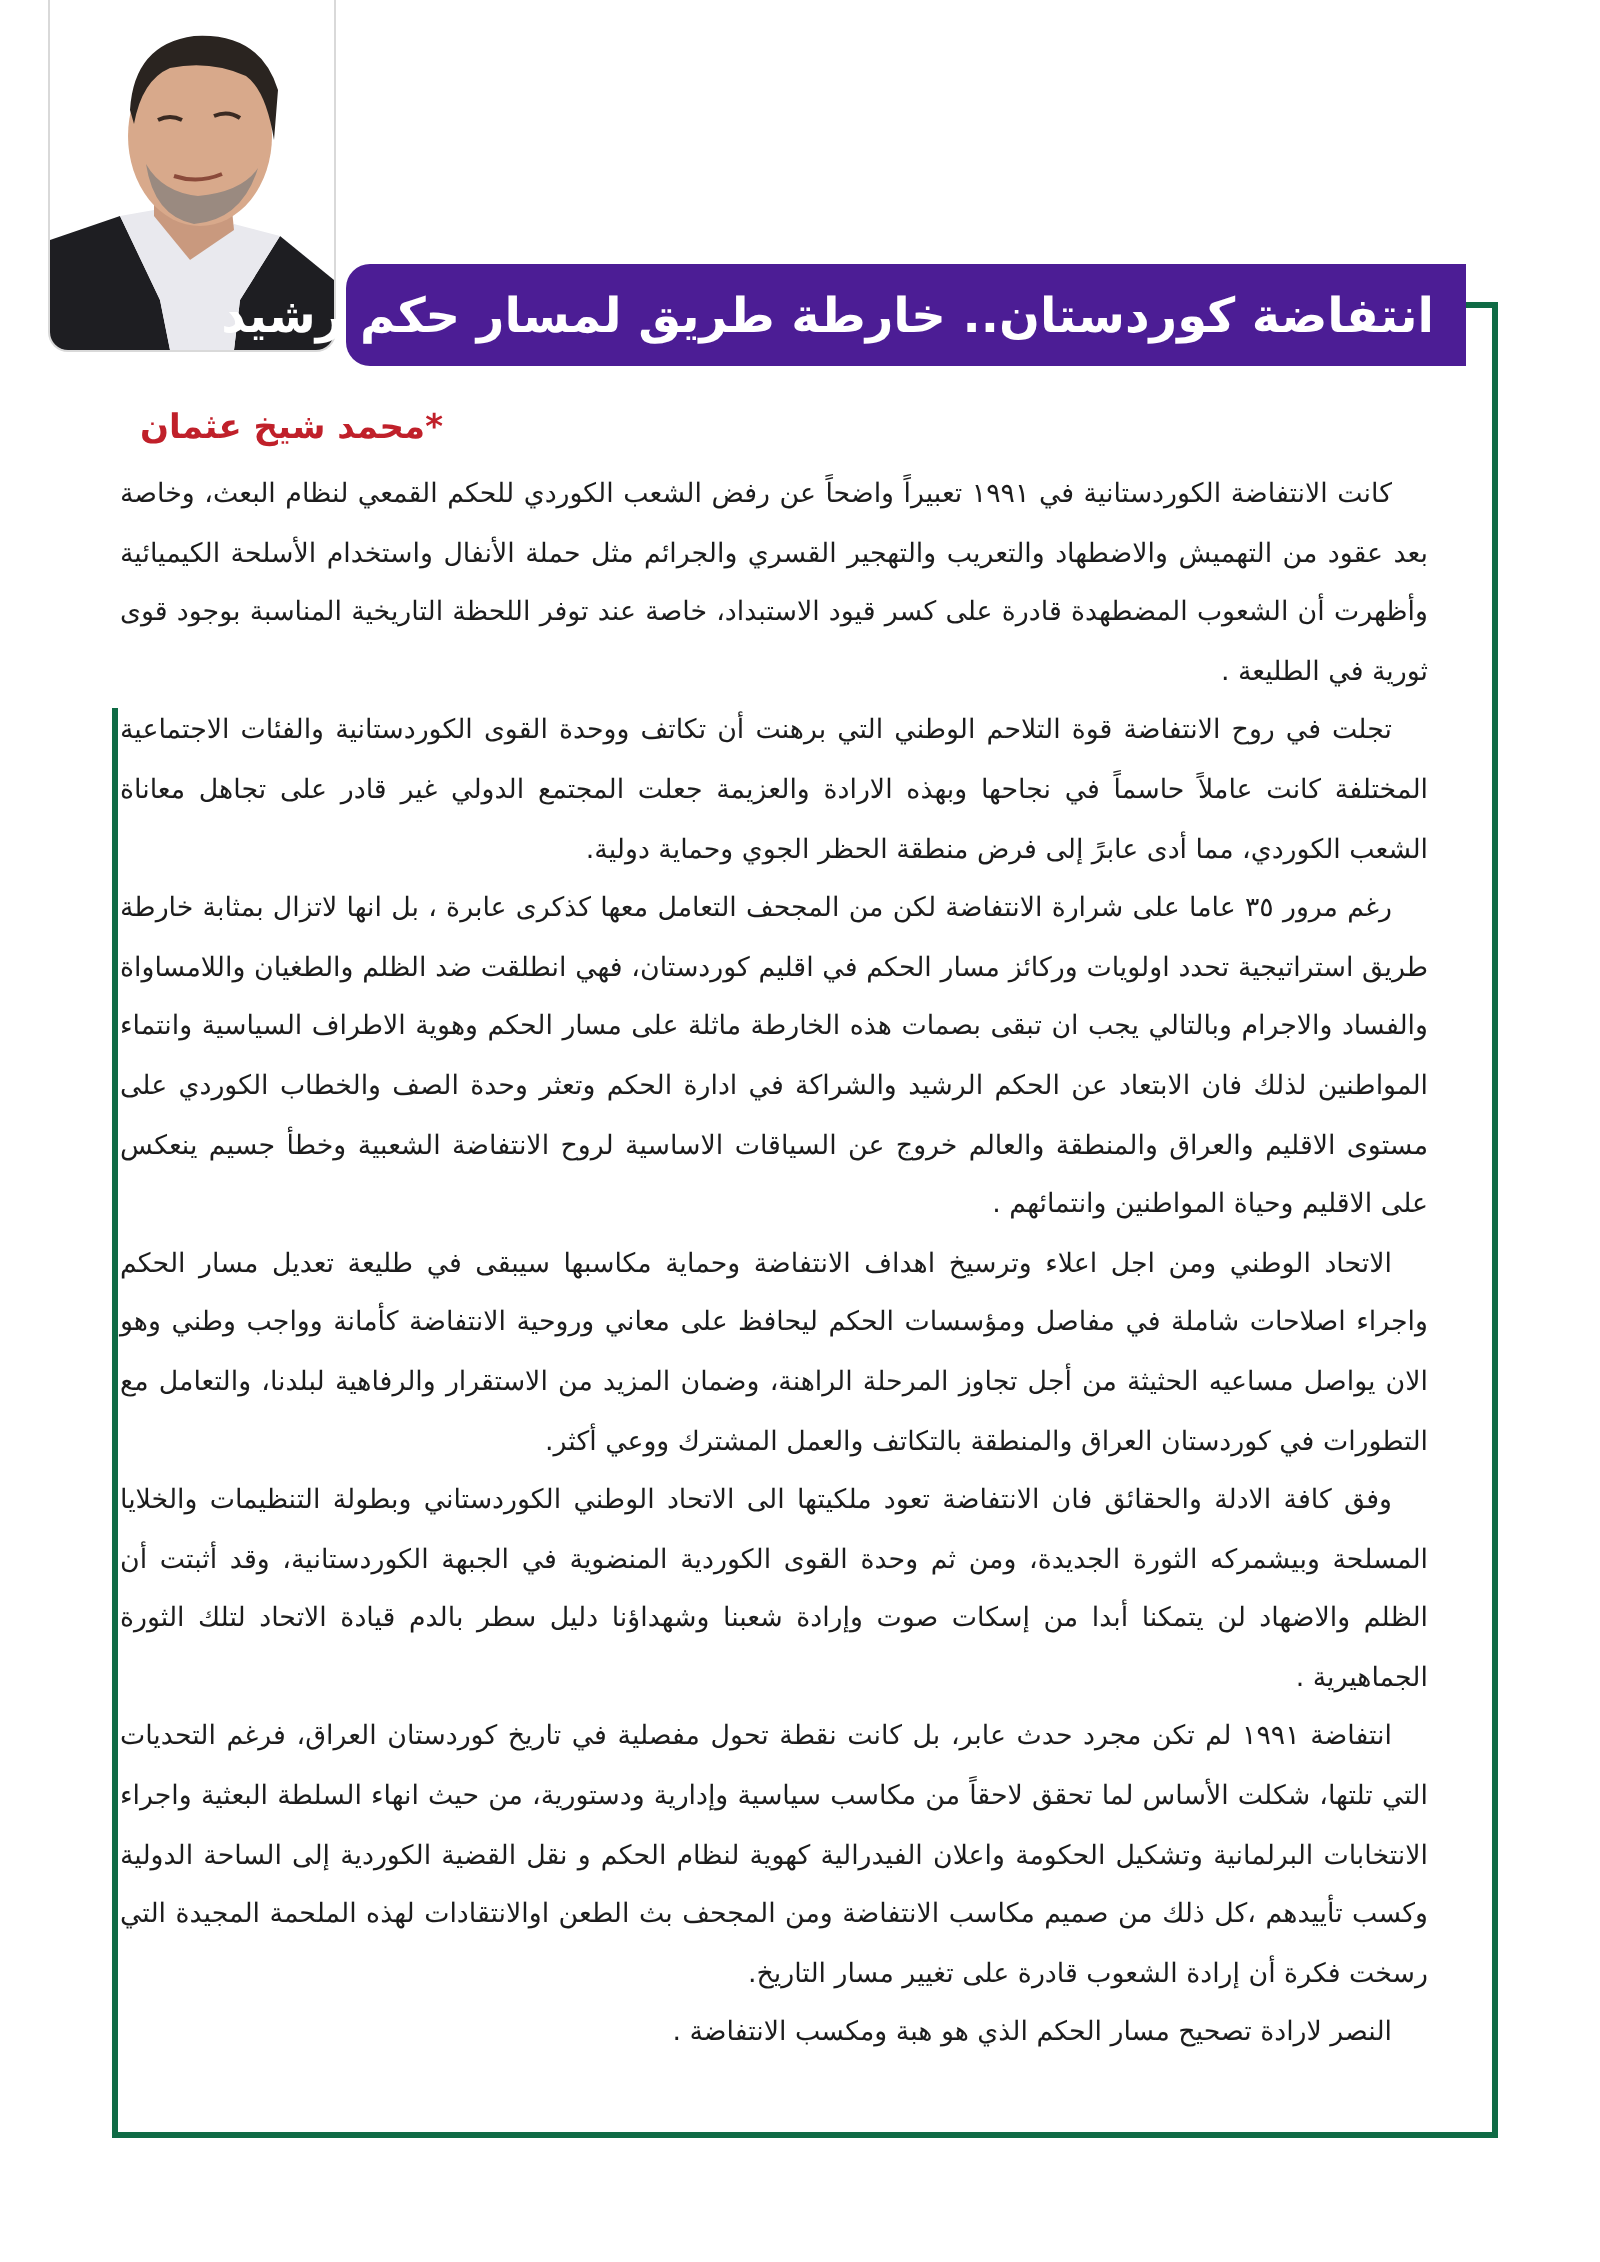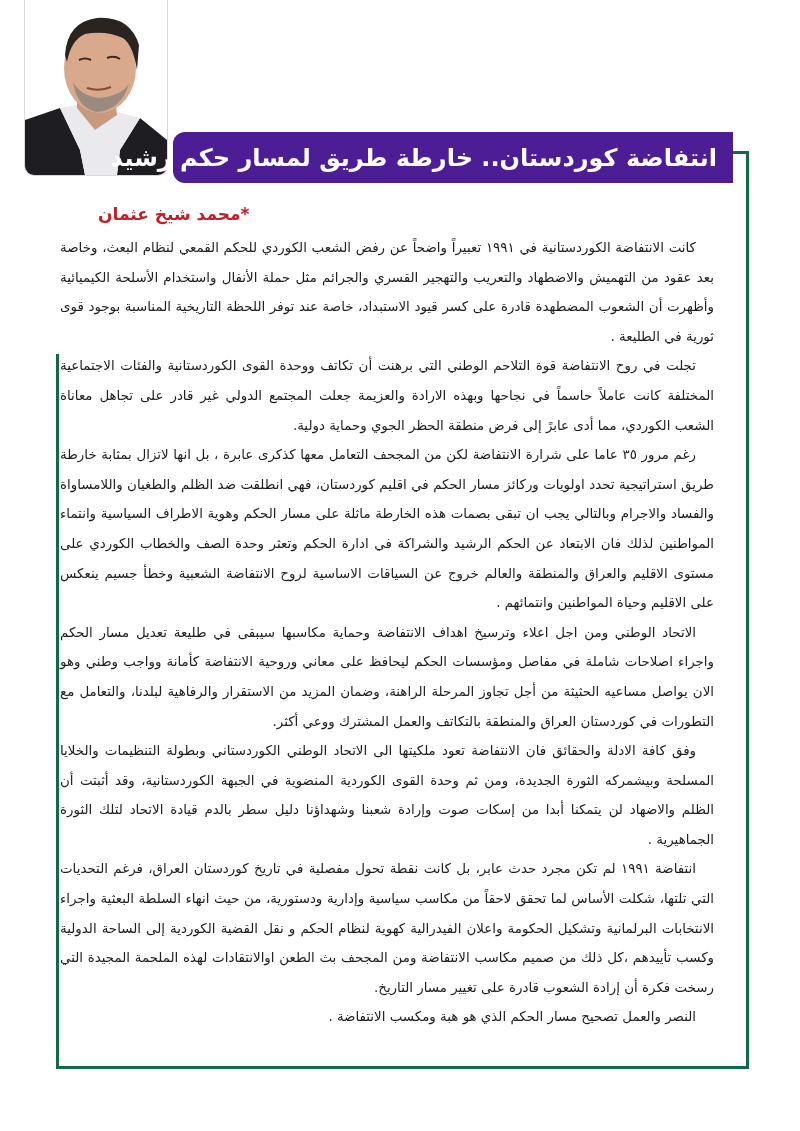--- a/index.html
+++ b/index.html
@@ -90,21 +90,20 @@
       position: absolute;
       left: 70px;
       top: 204px;
       width: 200px;
       direction: rtl;
       text-align: left;
       color: #c0202a;
       font-family: "DejaVu Sans", sans-serif;
       font-size: 17px;
       font-weight: bold;
-      margin-left: 28px;
     }
     .author-inner { display: inline-block; direction: rtl; }
 
     .article {
       position: absolute;
       left: 60px;
       top: 233px;
       width: 654px;
       direction: rtl;
       text-align: justify;
@@ -159,14 +158,14 @@
   <span class="author-inner">*محمد شيخ عثمان</span>
 </div>
 
 <div class="article">
   <p>كانت الانتفاضة الكوردستانية في ١٩٩١ تعبيراً واضحاً عن رفض الشعب الكوردي للحكم القمعي لنظام البعث، وخاصة بعد عقود من التهميش والاضطهاد والتعريب والتهجير القسري والجرائم مثل حملة الأنفال واستخدام الأسلحة الكيميائية وأظهرت أن الشعوب المضطهدة قادرة على كسر قيود الاستبداد، خاصة عند توفر اللحظة التاريخية المناسبة بوجود قوى ثورية في الطليعة .</p>
   <p>تجلت في روح الانتفاضة قوة التلاحم الوطني التي برهنت أن تكاتف ووحدة القوى الكوردستانية والفئات الاجتماعية المختلفة كانت عاملاً حاسماً في نجاحها وبهذه الارادة والعزيمة جعلت المجتمع الدولي غير قادر على تجاهل معاناة الشعب الكوردي، مما أدى عابرً إلى فرض منطقة الحظر الجوي وحماية دولية.</p>
   <p>رغم مرور ٣٥ عاما على شرارة الانتفاضة لكن من المجحف التعامل معها كذكرى عابرة ، بل انها لاتزال بمثابة خارطة طريق استراتيجية تحدد اولويات وركائز مسار الحكم في اقليم كوردستان، فهي انطلقت ضد الظلم والطغيان واللامساواة والفساد والاجرام وبالتالي يجب ان تبقى بصمات هذه الخارطة ماثلة على مسار الحكم وهوية الاطراف السياسية وانتماء المواطنين لذلك فان الابتعاد عن الحكم الرشيد والشراكة في ادارة الحكم وتعثر وحدة الصف والخطاب الكوردي على مستوى الاقليم والعراق والمنطقة والعالم خروج عن السياقات الاساسية لروح الانتفاضة الشعبية وخطأ جسيم ينعكس على الاقليم وحياة المواطنين وانتمائهم .</p>
   <p>الاتحاد الوطني ومن اجل اعلاء وترسيخ اهداف الانتفاضة وحماية مكاسبها سيبقى في طليعة تعديل مسار الحكم  واجراء اصلاحات شاملة في مفاصل ومؤسسات الحكم ليحافظ على معاني وروحية الانتفاضة كأمانة وواجب وطني وهو الان يواصل مساعيه الحثيثة من أجل تجاوز المرحلة الراهنة، وضمان المزيد من الاستقرار والرفاهية لبلدنا، والتعامل مع التطورات في كوردستان العراق والمنطقة بالتكاتف والعمل المشترك ووعي أكثر.</p>
   <p>وفق كافة الادلة والحقائق فان الانتفاضة  تعود ملكيتها الى الاتحاد الوطني الكوردستاني وبطولة التنظيمات والخلايا المسلحة وبيشمركه الثورة الجديدة، ومن ثم وحدة القوى الكوردية المنضوية في الجبهة الكوردستانية، وقد أثبتت أن الظلم والاضهاد لن يتمكنا أبدا من إسكات صوت وإرادة شعبنا وشهداؤنا دليل سطر بالدم قيادة الاتحاد لتلك الثورة الجماهيرية .</p>
   <p>انتفاضة ١٩٩١ لم تكن مجرد حدث عابر، بل كانت نقطة تحول مفصلية في تاريخ كوردستان العراق، فرغم التحديات التي تلتها، شكلت الأساس لما تحقق لاحقاً من مكاسب سياسية وإدارية ودستورية، من حيث انهاء السلطة البعثية واجراء الانتخابات البرلمانية وتشكيل الحكومة واعلان الفيدرالية كهوية لنظام الحكم و نقل القضية الكوردية إلى الساحة الدولية وكسب تأييدهم ،كل ذلك من صميم مكاسب الانتفاضة ومن المجحف بث الطعن اوالانتقادات لهذه الملحمة المجيدة التي رسخت فكرة أن إرادة الشعوب قادرة على تغيير مسار التاريخ.</p>
-  <p>النصر والعمل تصحيح مسار الحكم الذي هو هبة ومكسب الانتفاضة .</p>
+  <p>النصر لارادة تصحيح مسار الحكم الذي هو هبة ومكسب الانتفاضة .</p>
 </div>
 
 </body></html>

